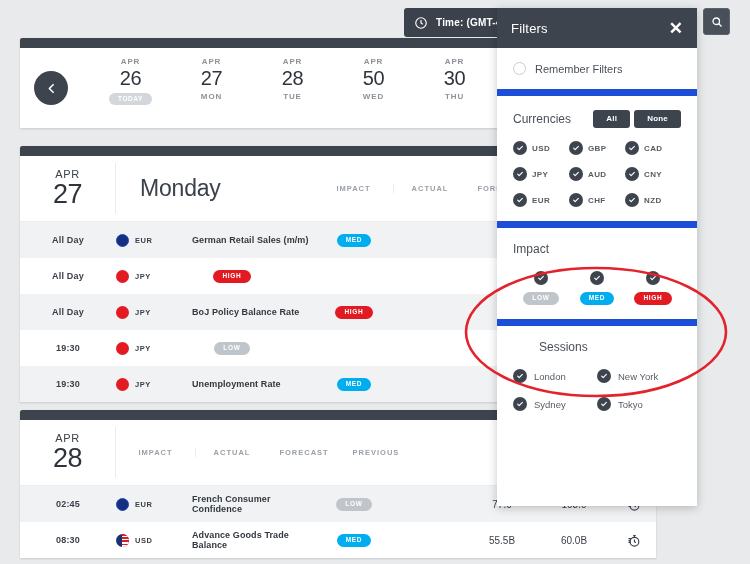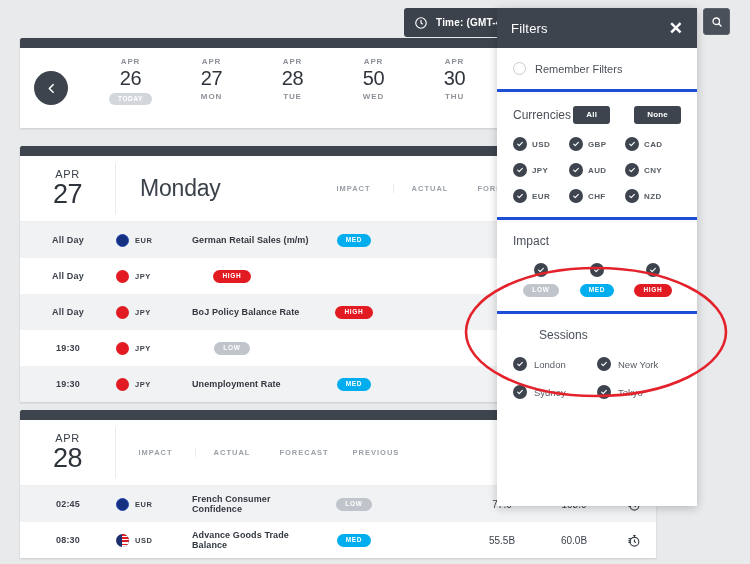--- a/index.html
+++ b/index.html
@@ -147,34 +147,34 @@
     box-shadow: 0 2px 9px rgba(0,0,0,.22);
     z-index: 20; overflow: hidden;
   }
   .filters-head {
     height: 40px; background: #3e444e;
     display: flex; align-items: center; justify-content: space-between;
     padding: 0 14px;
   }
   .filters-title { color: #ffffff; font-size: 13px; letter-spacing: .2px; }
   .filters-close { color: #ffffff; font-size: 17px; cursor: pointer; line-height: 1; font-weight: bold; }
-  .fsection { padding: 14px 16px; border-bottom: 3px solid #1d4ed8; }
+  .fsection { padding: 14px 16px; border-bottom: 7px solid #1d4ed8; }
   .fsection.nb { border-bottom: none; }
   .frow { display: flex; align-items: center; gap: 9px; }
   .radio-o {
     width: 13px; height: 13px; border-radius: 50%;
     border: 1.3px solid #c7ccd2; flex: 0 0 13px; cursor: pointer;
   }
   .flabel { font-size: 11px; color: #4a5059; }
   .fhead-row {
     display: flex; align-items: center; justify-content: space-between;
     margin-bottom: 13px;
   }
   .fhead { font-size: 12px; color: #4a5059; }
-  .pillbtns { display: flex; gap: 24px; align-items: center; }
+  .pillbtns { display: flex; gap: 4px; align-items: center; }
   .pillbtn {
     background: #3e444e; color: #ffffff; border-radius: 3px;
     font-size: 8px; font-weight: bold; padding: 4px 13px 5px;
     cursor: pointer; letter-spacing: .2px;
   }
   .cgrid { display: flex; flex-wrap: wrap; }
   .citem {
     width: 33.33%; display: flex; align-items: center; gap: 5px;
     margin-bottom: 12px; cursor: pointer;
   }

